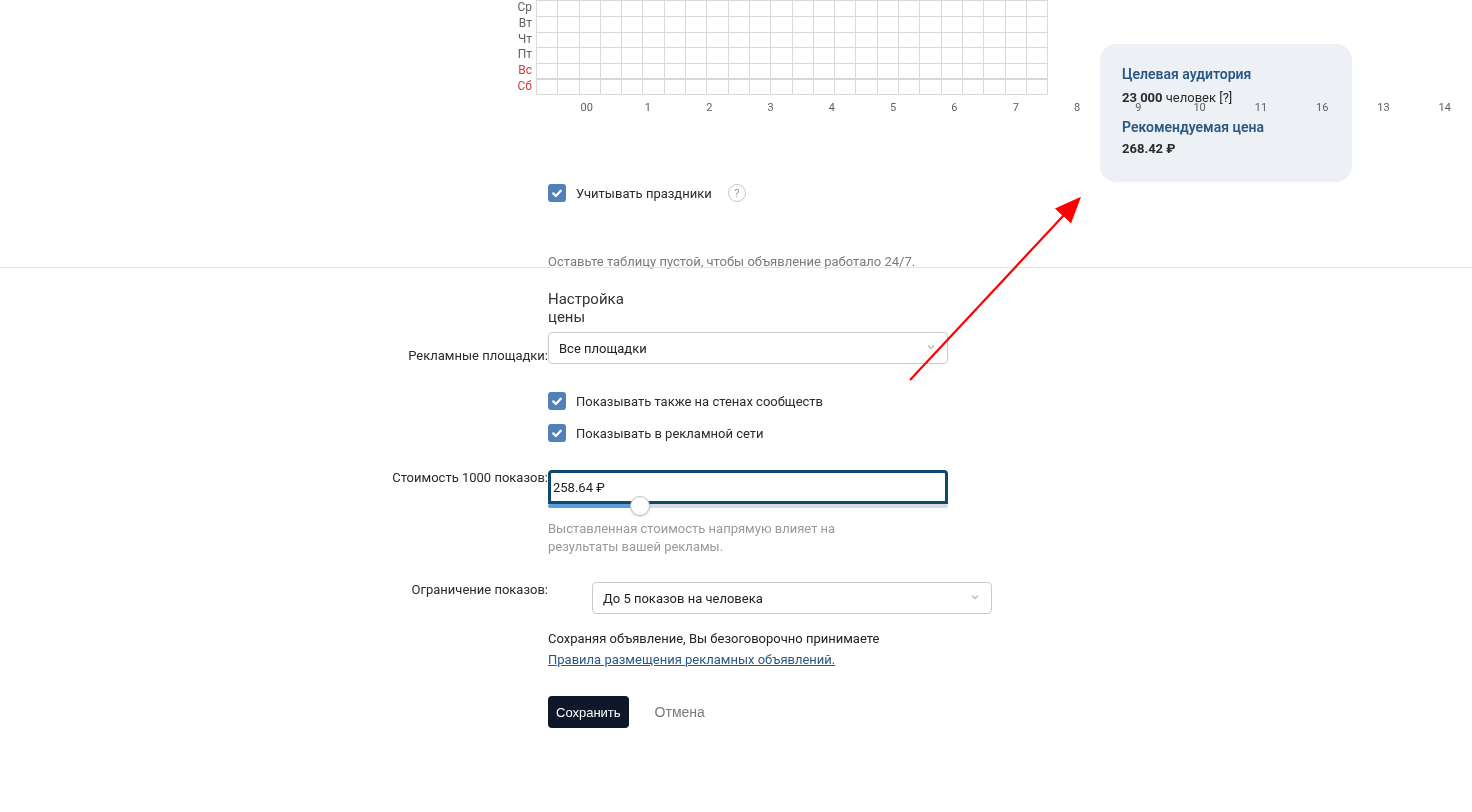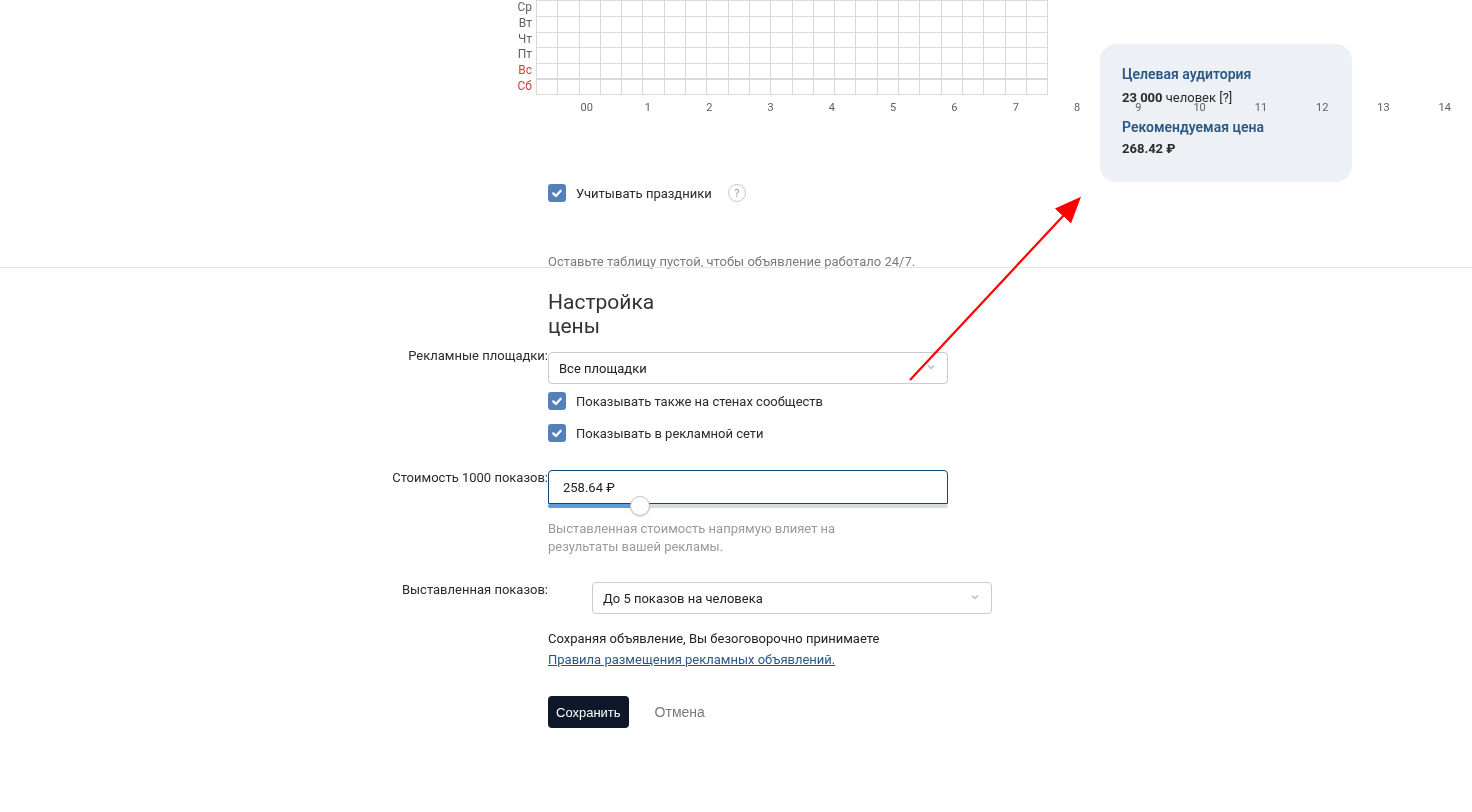--- a/index.html
+++ b/index.html
@@ -71,36 +71,36 @@
     margin-left:6px; display:inline-flex; align-items:center; justify-content:center;
     width:18px; height:18px; border:1px solid #c9c9c9; border-radius:50%; color:#9a9a9a; font-size:11px;
   }
 
   .schedule-hint { position:absolute; left:548px; top:218px; font-size:13px; color:#7a7a7a;margin-top:36px; }
 
   .divider { position:absolute; left:0; right:0; top:267px; height:1px; background:#e4e4e4; }
 
   
   .price-section { position:absolute; left:0; top:290px; }
-  .price-heading { position:absolute; left:548px; top:0; font-size:21px; color:#333; }
+  .price-heading { position:absolute; left:548px; top:0; font-size:15px; color:#333; }
   .label-col { position:absolute; left:300px; width:248px; text-align:right;}
   .field-col { position:absolute; left:548px; width:400px; }
 
   .select-box {
     width:400px; height:32px; border:1px solid #cacaca; border-radius:4px;
     background:#fff; display:flex; align-items:center; justify-content:space-between;
     padding:0 10px; font-size:13px; color:#222;
     position:relative;
   }
   .select-box .chev { color:#bdbdbd; font-size:13px; }
   .chev svg { width:12px; height:12px; stroke:#bdbdbd; stroke-width:2; fill:none; }
 
   .text-input {
-    width:400px; height:34px; border:1px solid #0c4a6e; border-radius:4px 4px 0 0;
-    padding:0 14px; font-size:13px; color:#222;
+    width:400px; height:34px; border:3px solid #0c4a6e; border-radius:4px 4px 0 0;
+    padding:0 2px; font-size:13px; color:#222;
     display:flex; align-items:center;
   }
 
   .slider-wrap { position:relative; width:400px; }
   .slider-track { height:4px; background:#d9dbe0; border-radius:2px; position:relative; }
   .slider-fill { height:4px; background:#5c9de0; border-radius:2px; position:absolute; left:0; top:0; }
   .slider-thumb {
     position:absolute; top:-8px; width:20px; height:20px; border:1px solid #c0c0c0;
     border-radius:50%; background:#fff; margin-left:-10px;
     box-shadow:0 1px 2px rgba(0,0,0,0.15);
@@ -320,21 +320,21 @@
         <div class="schedule-hour">2</div>
         <div class="schedule-hour">3</div>
         <div class="schedule-hour">4</div>
         <div class="schedule-hour">5</div>
         <div class="schedule-hour">6</div>
         <div class="schedule-hour">7</div>
         <div class="schedule-hour">8</div>
         <div class="schedule-hour">9</div>
         <div class="schedule-hour">10</div>
         <div class="schedule-hour">11</div>
-        <div class="schedule-hour">12</div>
+        <div class="schedule-hour">16</div>
         <div class="schedule-hour">13</div>
         <div class="schedule-hour">14</div>
         <div class="schedule-hour">15</div>
         <div class="schedule-hour">16</div>
         <div class="schedule-hour">17</div>
         <div class="schedule-hour">18</div>
         <div class="schedule-hour">19</div>
         <div class="schedule-hour">20</div>
         <div class="schedule-hour">21</div>
         <div class="schedule-hour">22</div>
@@ -353,21 +353,21 @@
   </div>
 
   <div class="schedule-hint">Оставьте таблицу пустой, чтобы объявление работало 24/7.</div>
 
   <div class="divider"></div>
 
   <div class="price-section">
     <div class="price-heading">Настройка цены</div>
 
     <div class="label-col" style="top:58px;">Рекламные площадки:</div>
-    <div class="field-col" style="top:62px;">
+    <div class="field-col" style="top:42px;">
       <div class="select-box">
         <span>Все площадки</span>
         <span class="chev"><svg viewBox="0 0 16 16">
               <polyline points="4 6 8 10 12 6"></polyline>
             </svg></span>
       </div>
     </div>
 
     <div class="field-col" style="top:102px;">
       <div class="checkbox-row">
@@ -398,21 +398,21 @@
       </div>
       <div class="slider-wrap">
         <div class="slider-track">
           <div class="slider-fill" id="slider-fill" style="width: 23%;"></div>
           <div class="slider-thumb" id="slider-thumb" style="left: 23%;"></div>
         </div>
       </div>
       <div class="hint-text">Выставленная стоимость напрямую влияет на результаты вашей рекламы.</div>
     </div>
 
-    <div class="label-col" style="top:292px;">Выставленная показов:</div>
+    <div class="label-col" style="top:292px;">Ограничение показов:</div>
     <div class="field-col" style="top:292px;padding-left:44px;">
       <div class="select-box">
         <span>До 5 показов на человека</span>
         <span class="chev"><svg viewBox="0 0 16 16">
               <polyline points="4 6 8 10 12 6"></polyline>
             </svg></span>
       </div>
     </div>
 
     <div class="field-col" style="top:340px;">

